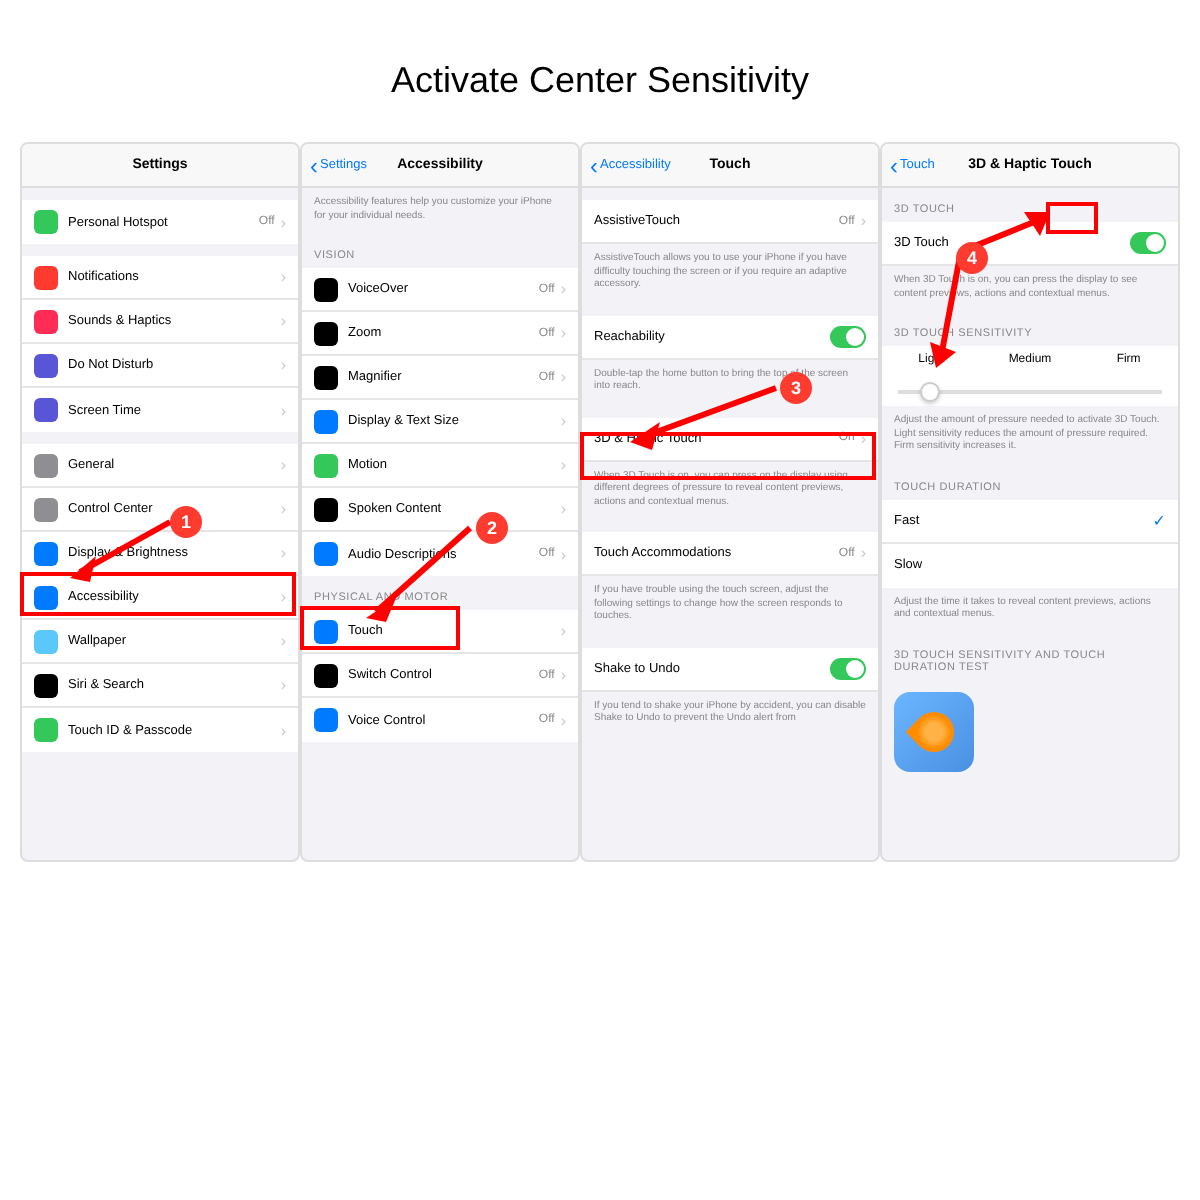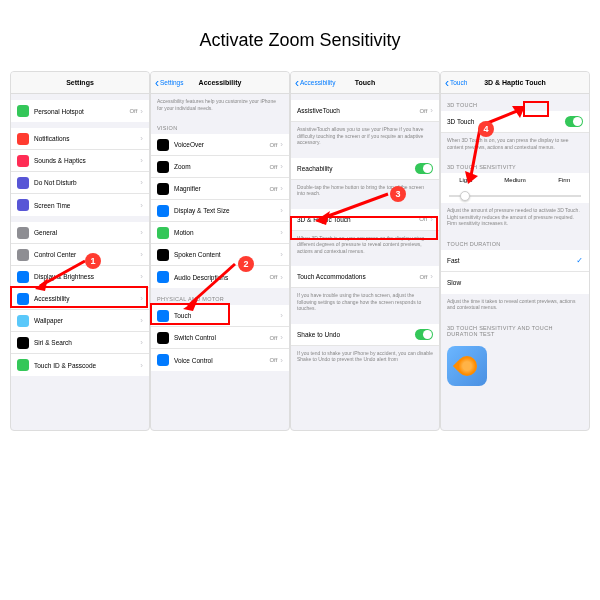--- a/index.html
+++ b/index.html
@@ -36,21 +36,21 @@
 .slider { height: 16px; background: #fff; position: relative; padding: 6px 8px; }
 .slider-track { height: 2px; background: #ddd; position: relative; top: 2px; }
 .slider-thumb { width: 10px; height: 10px; background: #fff; border: 0.5px solid #ccc; border-radius: 50%; position: absolute; top: -4px; left: 8%; box-shadow: 0 1px 2px rgba(0,0,0,0.2); }
 .check { color: #007aff; font-size: 8px; }
 .flower { width: 40px; height: 40px; background: linear-gradient(135deg,#6bb6ff,#4a90e2); border-radius: 8px; margin: 6px; position: relative; overflow: hidden; }
 .flower::after { content: ""; position: absolute; width: 20px; height: 20px; background: radial-gradient(circle,#ffb347 30%,#ff8c00 60%); border-radius: 50% 50% 50% 0; top: 10px; left: 10px; transform: rotate(45deg); }
 </style>
 </head>
 <body>
 
-<div class="title">Activate Zoom Sensitivity</div>
+<div class="title">Activate Center Sensitivity</div>
 
 <div class="panels">
 
 <div class="panel p1">
   <div class="header">
         <span>Settings</span>
       </div>
   <div id="p1rows">
         <div class="group">
           <div class="row">

